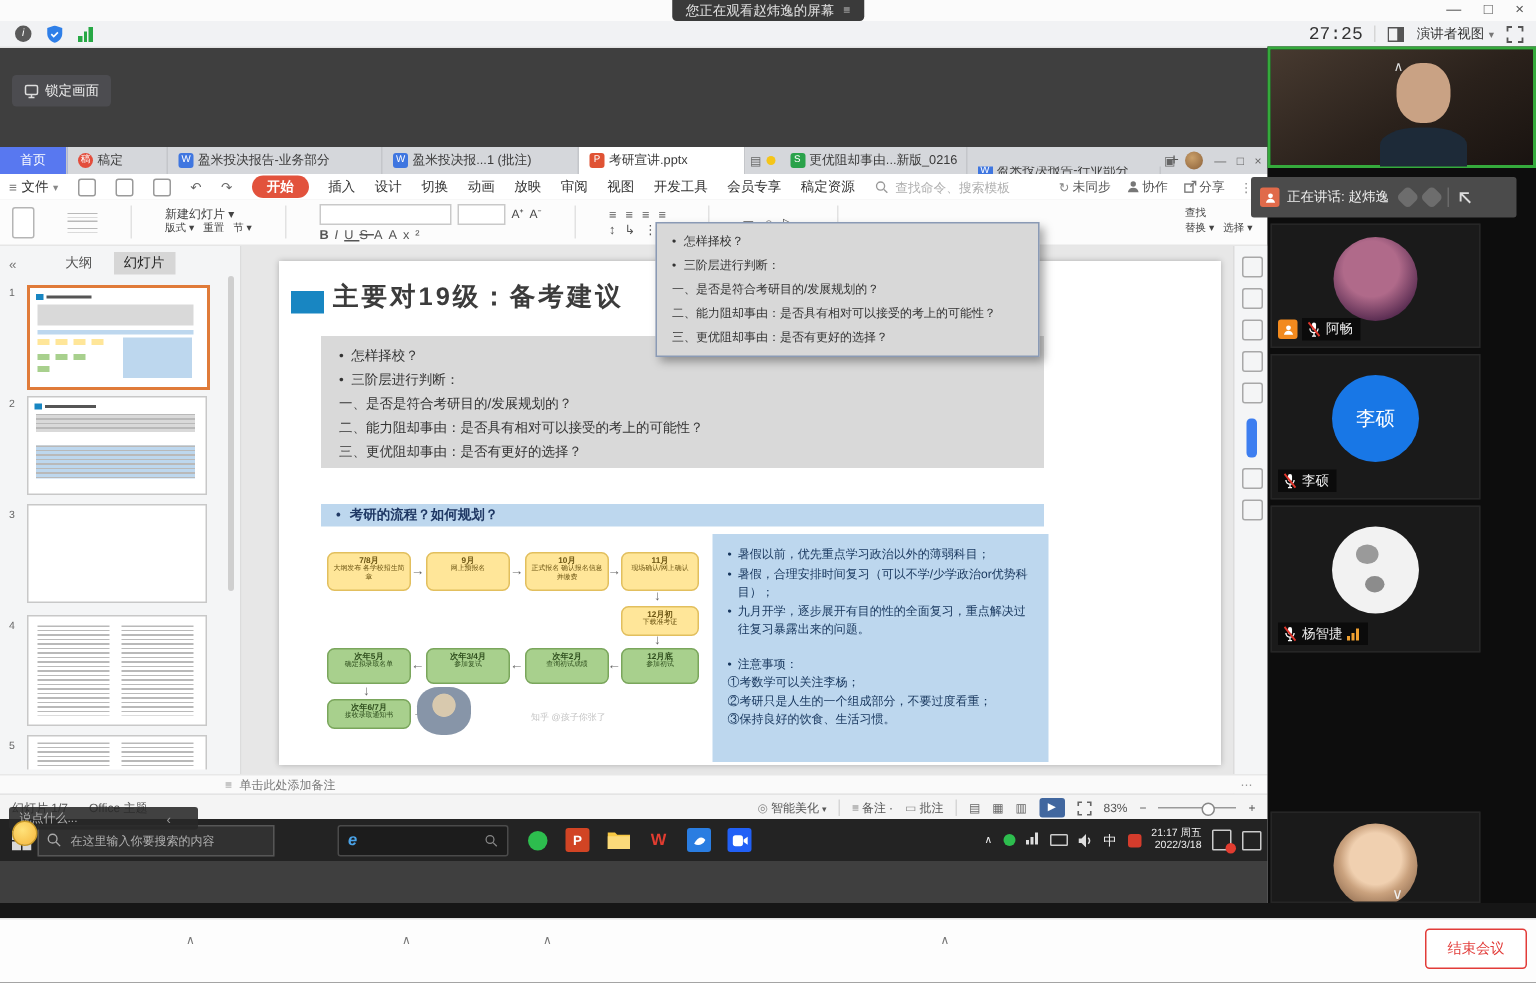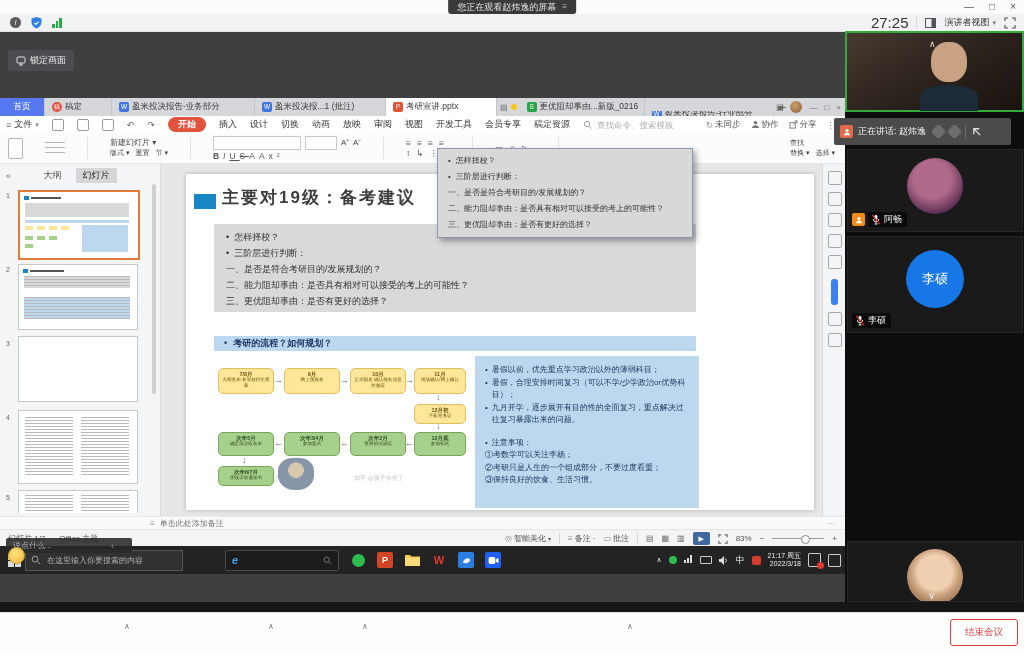--- a/index.html
+++ b/index.html
@@ -108,21 +108,21 @@
   .smiley{left:8px;top:547px;width:15px;height:15px;border-radius:50%;background:radial-gradient(circle at 40% 35%,#ffe27a,#f5b63c);z-index:7;border:1px solid #c89a2a;}
 
   
   .sidebar{left:845px;top:31px;width:179px;height:571px;background:#0d0d0d;}
   .speaker{position:absolute;left:0;top:0;width:179px;height:81px;border:2px solid #35aa3c;box-sizing:border-box;
            background:linear-gradient(150deg,#473a30 0%,#2a211b 55%,#191310 100%);}
   .speaker::before{content:"";position:absolute;left:58%;top:38%;transform:translate(-50%,-50%);width:36px;height:40px;border-radius:45%;background:#c9a284;}
   .speaker::after{content:"";position:absolute;left:58%;top:84%;transform:translate(-50%,-50%);width:58px;height:26px;border-radius:45% 45% 0 0;background:#1d2a38;}
   .toast{position:absolute;left:-11px;top:87px;width:177px;height:27px;background:#4b4b4b;border-radius:2px;display:flex;align-items:center;gap:5px;padding:0 6px;z-index:6;box-sizing:border-box;}
   .clap{width:11px;height:11px;background:#6d6d6d;border-radius:3px;transform:rotate(45deg);}
-  .tile{position:absolute;left:2px;width:176px;background:#1a1a1a;border:1px solid #262626;box-sizing:border-box;}
+  .tile{position:absolute;left:2px;width:140px;background:#1a1a1a;border:1px solid #262626;box-sizing:border-box;}
   .avatar{position:absolute;left:50%;top:44%;transform:translate(-50%,-50%);border-radius:50%;}
   .plabel{position:absolute;left:4px;bottom:4px;display:flex;align-items:center;gap:3px;}
   .pill{display:flex;align-items:center;gap:3px;background:rgba(8,8,8,.78);color:#eee;font-size:9px;padding:1px 5px 1px 3px;}
   .badge{width:13px;height:13px;background:#f28a1e;border-radius:2px;display:flex;align-items:center;justify-content:center;}
   .av-yang{background:#f2f2f2;}
   .av-yang::before{content:"";position:absolute;left:28%;top:20%;width:15px;height:13px;border-radius:50%;background:#9a9a9a;}
   .av-yang::after{content:"";position:absolute;left:38%;top:56%;width:13px;height:11px;border-radius:50%;background:#8c8c8c;}
   .av-he{background:#f5f5f5;overflow:hidden;}
   .av-he::before{content:"";position:absolute;left:46%;top:8%;width:9px;height:36px;background:linear-gradient(#1d1d1d,#6a6a6a);transform:rotate(8deg);}
   .av-an{background:radial-gradient(circle at 45% 38%,#c08. 0,#b06a8a 0 40%,#5a2d52 75%,#3c1d38 100%);}
@@ -165,21 +165,21 @@
           <path d="M5.5 0l5 1.6v3.5c0 3.3-2.2 5.5-5 6.4C2.7 10.6.5 8.4.5 5.1V1.6z" fill="#2f7fe8"></path>
           <path d="M3.2 5.8l1.6 1.6 2.8-2.8" stroke="#fff" stroke-width="1.1" fill="none"></path>
         </svg>
       <span class="greenbars">
           <i style="height:4px"></i>
           <i style="height:7px"></i>
           <i style="height:10px"></i>
         </span>
     </div>
     <div class="ab f" style="right:8px;top:0;height:17px;gap:8px;">
-      <span style="font-size:15px;color:#333;">27:25</span>
+      <span style="font-size:12px;color:#333;font-family:Liberation Mono, monospace;">27:25</span>
       <span class="vd"></span>
       <svg width="11" height="10" viewBox="0 0 11 10">
           <rect x="0.5" y="0.5" width="10" height="9" fill="none" stroke="#555"></rect>
           <rect x="6.5" y="0.5" width="4" height="9" fill="#555"></rect>
         </svg>
       <span class="f" style="gap:3px;font-size:9px;color:#333;">
         <span>演讲者视图</span>
           <span style="font-size:7px;color:#777;">▾</span>
       </span>
       <svg width="12" height="12" viewBox="0 0 12 12">
@@ -661,20 +661,38 @@
         <svg width="10" height="11" viewBox="0 0 11 12">
               <rect x="4" y="1" width="3" height="5.5" rx="1.5" fill="#fff"></rect>
               <path d="M2.5 5.5a3 3 0 0 0 6 0M5.5 9v2M4 11h3" stroke="#fff" fill="none"></path>
               <line x1="1.5" y1="1" x2="9.5" y2="11" stroke="#e0352b" stroke-width="1.4"></line>
             </svg>
         <span>李硕</span>
       </span>
         </div>
     </div>
 
+    <div class="tile" style="top:306px;height:98px;">
+      <div class="avatar av-yang" style="width:58px;height:58px;"></div>
+      <div class="plabel">
+          <span class="pill">
+        <svg width="10" height="11" viewBox="0 0 11 12">
+              <rect x="4" y="1" width="3" height="5.5" rx="1.5" fill="#fff"></rect>
+              <path d="M2.5 5.5a3 3 0 0 0 6 0M5.5 9v2M4 11h3" stroke="#fff" fill="none"></path>
+              <line x1="1.5" y1="1" x2="9.5" y2="11" stroke="#e0352b" stroke-width="1.4"></line>
+            </svg>
+        <span>杨智捷</span>
+        <span class="bars3">
+              <i style="height:3px"></i>
+              <i style="height:5px"></i>
+              <i style="height:8px"></i>
+            </span>
+      </span>
+        </div>
+    </div>
 
 
     <div class="tile" style="top:510px;height:61px;overflow:hidden;">
       <div class="avatar av-child" style="width:56px;height:56px;top:60%;"></div>
       <span class="ab" style="left:80px;top:48px;color:#eee;font-size:10px;">∨</span>
     </div>
   </div>
 
   <div class="ab btoolbar"></div>
 

